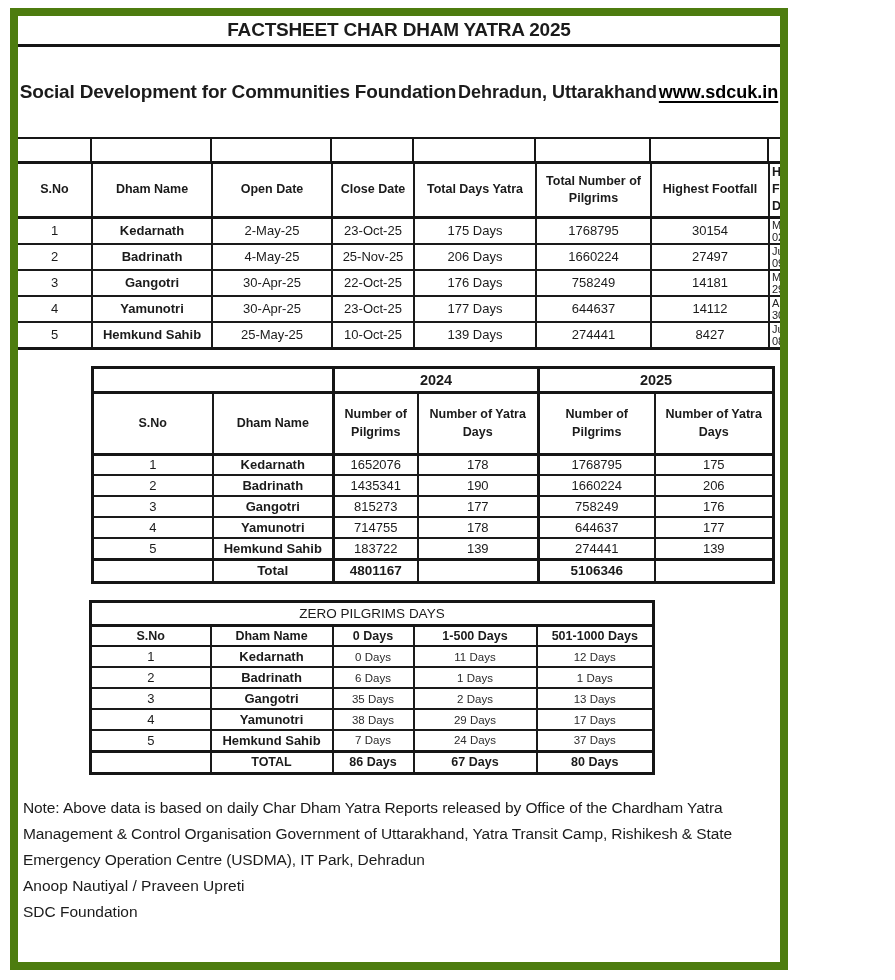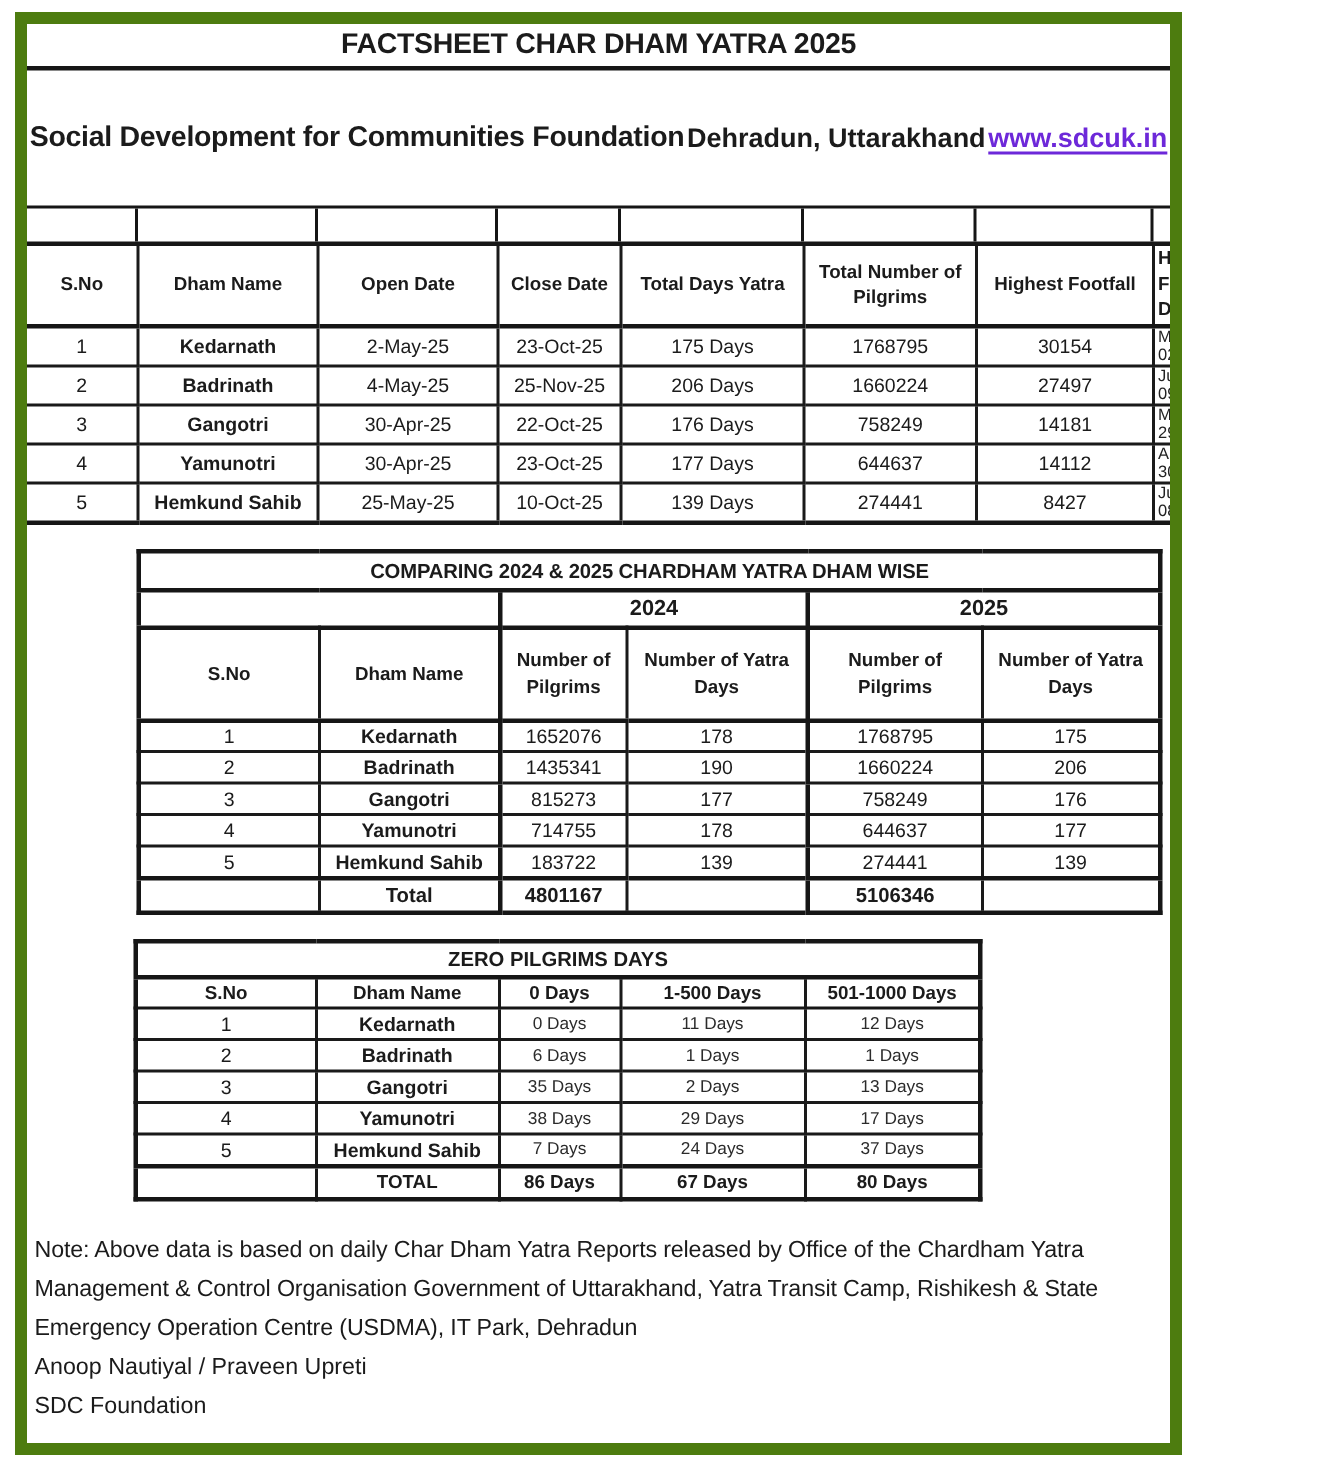--- a/index.html
+++ b/index.html
@@ -27,21 +27,21 @@
     height: 92px;
     border-bottom: 2px solid #161616;
     display: flex; 
     align-items: center; justify-content: space-evenly;
     padding: 4px 0;
   }
   .org-name { font-size: 19px; font-weight: bold; letter-spacing: -0.2px; }
   .org-loc  { font-size: 18px; font-weight: bold; }
   .site-link {
     font-size: 18px; font-weight: bold;
-    color: #6d28d9; text-decoration: underline;
+    color: #000000; text-decoration: underline;
     text-decoration-thickness: 2px; text-underline-offset: 3px;
     cursor: pointer;
   }
   .email-link {
     color: #2e78b8; text-decoration: underline;
     text-underline-offset: 2px; cursor: pointer;
   }
 
   
   .spacer-row {
@@ -98,21 +98,21 @@
   .t2 td { height: 21px; }
   .t2 .bdry { border-right: 3px solid #161616 !important; }
   .t2 .total-row td {
     height: 23px; border-top: 3px solid #161616;
     font-weight: bold; font-size: 13.5px;
   }
 
   
   .t3 { width: 566px; margin-left: 71px; border: 3px solid #161616; }
   .t3 .tbl-title {
-    height: 24px; font-size: 13.5px; font-weight: bold;
+    height: 24px; font-size: 13.5px; font-weight: normal;
     border-bottom: 3px solid #161616;
   }
   .t3 .head-row th {
     height: 21px; font-size: 12.5px; font-weight: bold;
     border-bottom: 2px solid #161616;
   }
   .t3 td { height: 21px; }
   .t3 .total-row td {
     height: 22px; border-top: 3px solid #161616;
     font-weight: bold; font-size: 12.5px;
@@ -235,23 +235,20 @@
   <table class="t2">
     <colgroup>
       <col style="width:120px">
         <col style="width:121px">
         <col style="width:84px">
       <col style="width:121px">
         <col style="width:116px">
         <col>
     </colgroup>
     <thead>
-      <tr>
-        <th class="tbl-title" colspan="6">COMPARING 2024 &amp; 2025 CHARDHAM YATRA DHAM WISE</th>
-      </tr>
       <tr class="year-row">
         <th colspan="2" class="bdry"></th>
         <th colspan="2" class="bdry">2024</th>
         <th colspan="2">2025</th>
       </tr>
       <tr class="head-row">
         <th>S.No</th>
         <th class="bdry">Dham Name</th>
         <th>Number of Pilgrims</th>
         <th class="bdry">Number of Yatra Days</th>

